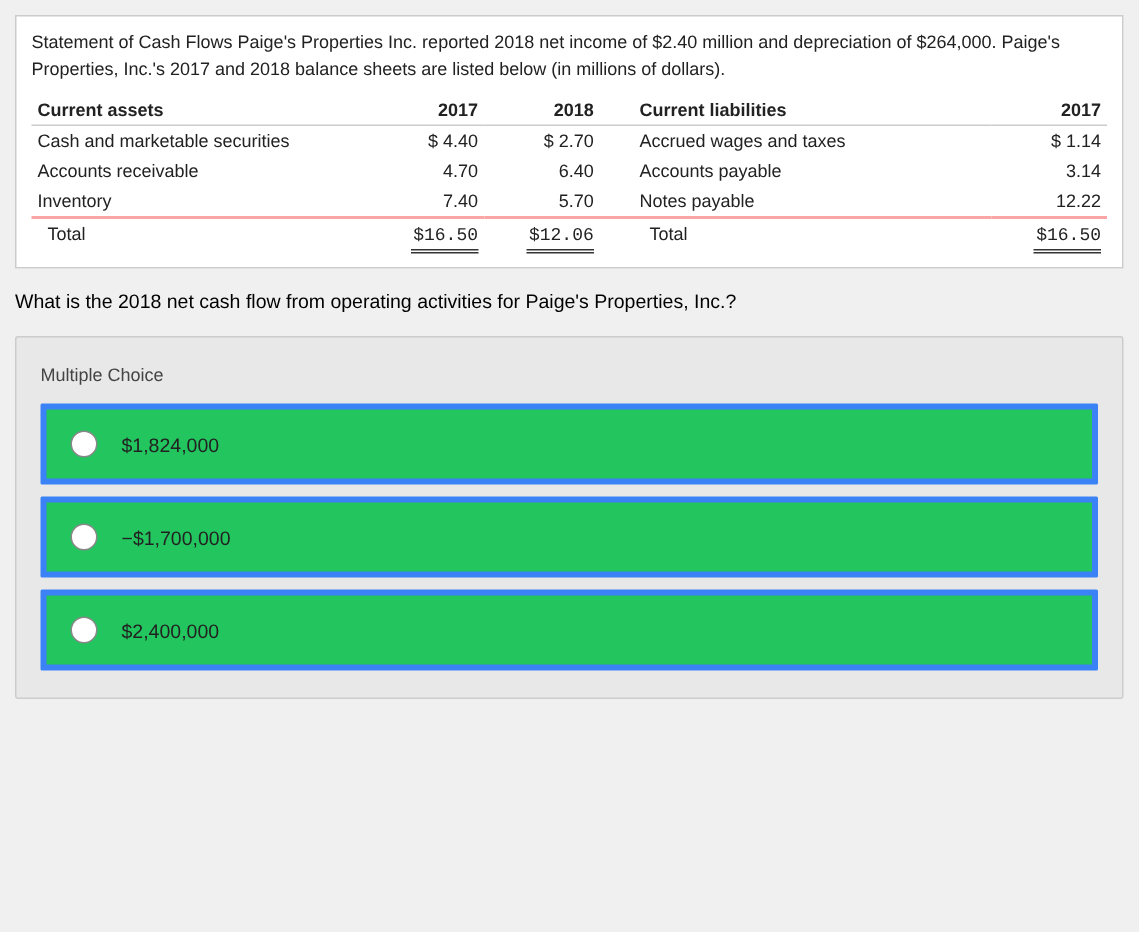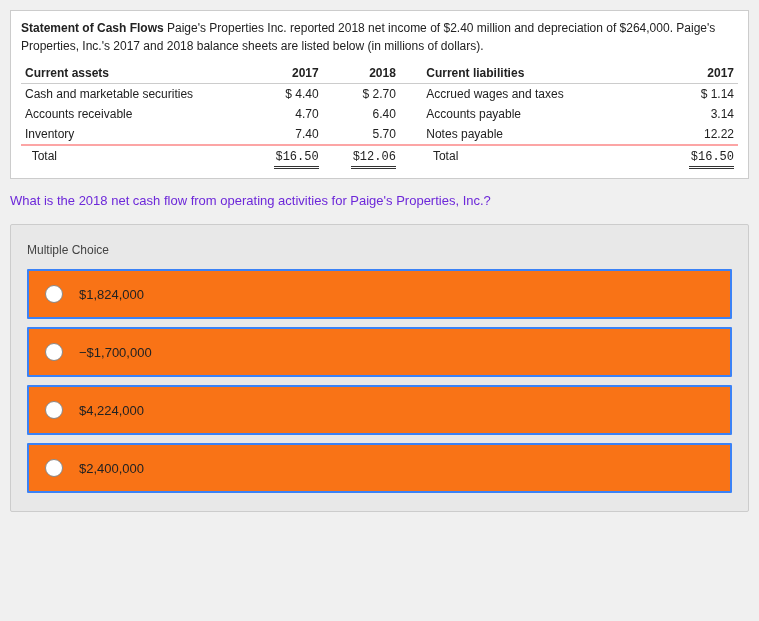--- a/index.html
+++ b/index.html
@@ -19,21 +19,21 @@
       color: #222;
     }
     .statement-box {
       background: #fff;
       border: 1px solid #ccc;
       padding: 8px 10px;
       margin-bottom: 14px;
       line-height: 1.5;
     }
     .statement-title {
-      font-weight: bold;
+      font-weight: normal;
     }
     .balance-sheet-table {
       width: 100%;
       border-collapse: collapse;
       margin-top: 8px;
       font-size: 12px;
     }
     .balance-sheet-table td {
       padding: 1px 4px;
       vertical-align: top;
@@ -51,36 +51,36 @@
       font-family: Liberation Mono, monospace;
     }
     .header-row td {
       font-weight: bold;
       border-bottom: 1px solid #ccc;
       margin-left: 34px;
     }
     .question-text {
       font-size: 13px;
       margin-bottom: 16px;
-      color: #6d28d9;
+      color: #000000;
     }
     .multiple-choice-box {
       background: #e8e8e8;
       border: 1px solid #ccc;
       padding: 18px 16px;
       border-radius: 2px;
     }
     .mc-label {
       font-size: 12px;
       color: #444;
       margin-bottom: 12px;
     }
     .option-row {
-      background: #f97316;
-      border: 2px solid #3b82f6;
+      background: #22c55e;
+      border: 4px solid #3b82f6;
       margin-bottom: 8px;
       padding: 14px 16px;
       display: flex;
       align-items: center;
       cursor: pointer;
       border-radius: 1px;
     }
     .option-row:last-child {
       margin-bottom: 0;
     }
@@ -168,20 +168,16 @@
       <div class="option-row">
         <div class="radio-circle"></div>
         <span class="option-text">$1,824,000</span>
       </div>
       <div class="option-row">
         <div class="radio-circle"></div>
         <span class="option-text">−$1,700,000</span>
       </div>
       <div class="option-row">
         <div class="radio-circle"></div>
-        <span class="option-text">$4,224,000</span>
-      </div>
-      <div class="option-row">
-        <div class="radio-circle"></div>
         <span class="option-text">$2,400,000</span>
       </div>
     </div>
 </div>
 
 </body></html>

